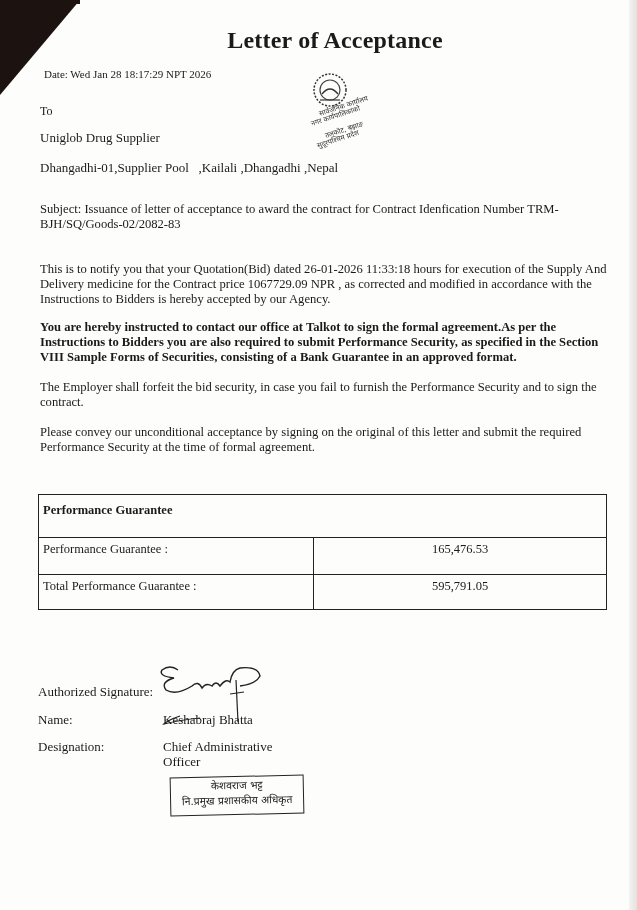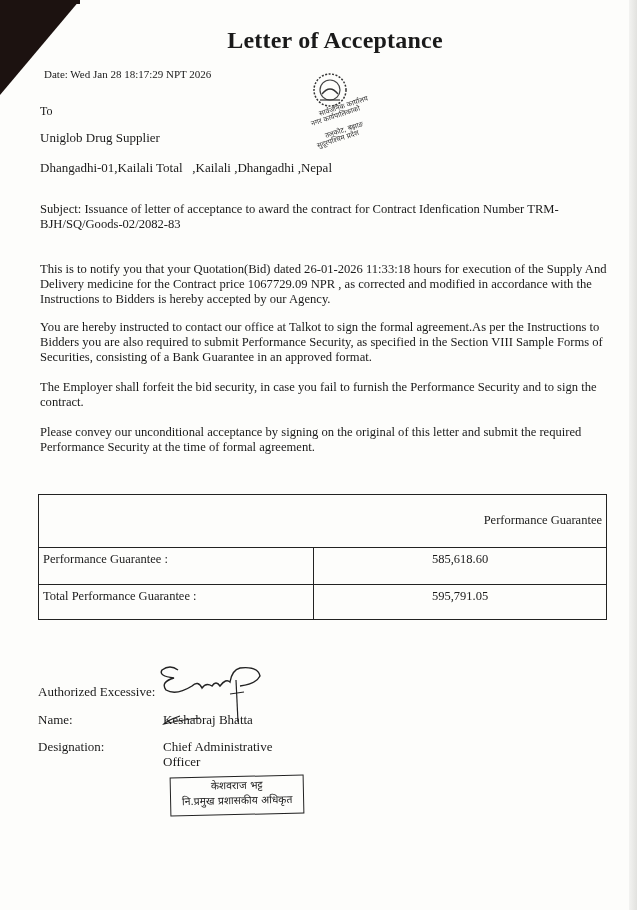--- a/index.html
+++ b/index.html
@@ -33,21 +33,21 @@
   .address { top: 160px; }
   .para {
     position: absolute; left: 40px; width: 572px; font-size: 12.6px; line-height: 15px;
   }
   .emblem { position: absolute; left: 300px; top: 66px; width: 90px; height: 90px; }
   table.pg {
     position: absolute; left: 38px; top: 494px; width: 569px;
     border-collapse: collapse; font-size: 12.5px;
   }
   table.pg td { border: 1.5px solid #222; vertical-align: top; padding: 4px 4px; line-height: 15px; }
-  table.pg td.head { text-align: right; font-weight: normal; height: 30px; padding-top: 18px; }
+  table.pg td.head { text-align: left; font-weight: bold; height: 30px; padding-top: 8px; }
   table.pg td.lbl { width: 266px; }
   table.pg td.val { text-align: center; }
   .r1 td { height: 28px; }
   .r3 td { height: 26px; margin-left: 45px; }
   .sig-label { position: absolute; left: 38px; font-size: 13px; }
   .sig-val { position: absolute; left: 163px; font-size: 13px; line-height: 15px; }
   .stamp {
     position: absolute; left: 170px; top: 776px; width: 132px; height: 36px;
     border: 1.2px solid #222; transform: rotate(-1.2deg);
     font-family: "DejaVu Sans", sans-serif; font-size: 10.5px; text-align: center; line-height: 15px;
@@ -61,65 +61,65 @@
 <div class="page">
   <div class="corner-shadow"></div>
   <div class="corner-shadow2"></div>
   <div class="right-edge"></div>
 
   <div class="title">Letter of Acceptance</div>
 
   <div class="line date">Date: Wed Jan 28 18:17:29 NPT 2026</div>
   <div class="line to">To</div>
   <div class="line supplier">Uniglob Drug Supplier</div>
-  <div class="line address" style="white-space:pre;">Dhangadhi-01,Kailali Total   ,Kailali ,Dhangadhi ,Nepal</div>
+  <div class="line address" style="white-space:pre;">Dhangadhi-01,Supplier Pool   ,Kailali ,Dhangadhi ,Nepal</div>
 
   <svg class="emblem" viewBox="0 0 90 90">
     <circle cx="30" cy="24" r="16" fill="none" stroke="#333" stroke-width="1.5" stroke-dasharray="2 1.5"></circle>
     <circle cx="30" cy="24" r="10" fill="none" stroke="#444" stroke-width="1.2"></circle>
     <path d="M22 28 Q30 18 38 28" fill="none" stroke="#333" stroke-width="1.4"></path>
     <path d="M20 34 L40 34" stroke="#333" stroke-width="1.2"></path>
     <g font-family="DejaVu Sans, sans-serif" font-size="7" fill="#333">
       <text x="20" y="50" transform="rotate(-18 20 50)">सार्वजनिक कार्यालय</text>
       <text x="12" y="60" transform="rotate(-18 12 60)">नगर कार्यपालिकाको</text>
       <text x="26" y="72" transform="rotate(-18 26 72)">तलकोट, बझाङ</text>
       <text x="18" y="82" transform="rotate(-18 18 82)">सुदूरपश्चिम प्रदेश</text>
     </g>
   </svg>
 
   <div class="para" style="top:202px;">Subject: Issuance of letter of acceptance to award the contract for Contract Idenfication Number TRM-BJH/SQ/Goods-02/2082-83</div>
   <div class="para" style="top:262px;">This is to notify you that your Quotation(Bid) dated 26-01-2026 11:33:18 hours for execution of the Supply And Delivery medicine  for the Contract price 1067729.09 NPR , as corrected and modified  in accordance with the Instructions to Bidders is hereby accepted by our Agency.</div>
-  <div class="para" style="top:320px;">You are hereby instructed to contact our office at Talkot to sign the formal agreement.As per the Instructions to Bidders you are also required to submit Performance Security, as specified in the  Section VIII Sample Forms of Securities, consisting of a Bank Guarantee in an approved format.</div>
+  <div class="para" style="top:320px;font-weight:bold;">You are hereby instructed to contact our office at Talkot to sign the formal agreement.As per the Instructions to Bidders you are also required to submit Performance Security, as specified in the  Section VIII Sample Forms of Securities, consisting of a Bank Guarantee in an approved format.</div>
   <div class="para" style="top:380px;">The Employer shall forfeit the bid security, in case you fail to furnish the Performance Security and to sign the contract.</div>
   <div class="para" style="top:425px;">Please convey our unconditional acceptance by signing on the original of this letter and submit the required Performance Security at the time of formal agreement.</div>
 
   <table class="pg">
     <tbody>
         <tr>
       <td class="head" colspan="2">Performance Guarantee</td>
     </tr>
     <tr class="r1">
       <td class="lbl">Performance Guarantee :</td>
-      <td class="val">585,618.60</td>
+      <td class="val">165,476.53</td>
     </tr>
     <tr class="r3">
       <td class="lbl">Total Performance Guarantee :</td>
       <td class="val">595,791.05</td>
     </tr>
   </tbody>
     </table>
 
   <svg class="signature" viewBox="0 0 130 70">
     <path d="M38 10 Q30 4 22 10 Q18 16 34 18 Q20 22 26 30 Q36 36 52 26 Q58 20 62 28 Q66 22 72 26 Q76 20 80 26 Q86 18 90 22 Q92 10 100 8 Q118 6 120 16 Q116 24 100 26" fill="none" stroke="#222" stroke-width="1.4"></path>
     <path d="M96 20 L98 62" stroke="#222" stroke-width="1.2"></path>
     <path d="M90 34 L104 32" stroke="#222" stroke-width="1.2"></path>
     <path d="M40 56 Q28 60 24 64 Q40 60 60 58" fill="none" stroke="#222" stroke-width="1.2"></path>
   </svg>
 
-  <div class="sig-label" style="top:684px;">Authorized Excessive:</div>
+  <div class="sig-label" style="top:684px;">Authorized Signature:</div>
   <div class="sig-label" style="top:712px;">Name:</div>
   <div class="sig-val" style="top:712px;font-family:Liberation Serif, serif;">Keshabraj Bhatta</div>
   <div class="sig-label" style="top:739px;">Designation:</div>
   <div class="sig-val" style="top:739px; width:120px;">Chief Administrative Officer</div>
 
   <div class="stamp">
     <div>केशवराज भट्ट</div>
     <div>नि.प्रमुख प्रशासकीय अधिकृत</div>
   </div>
 </div>

